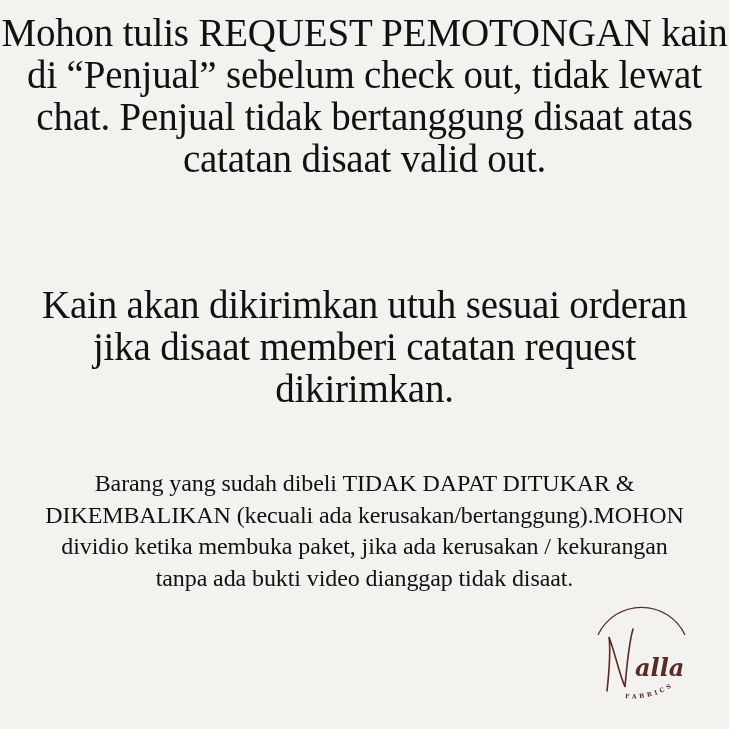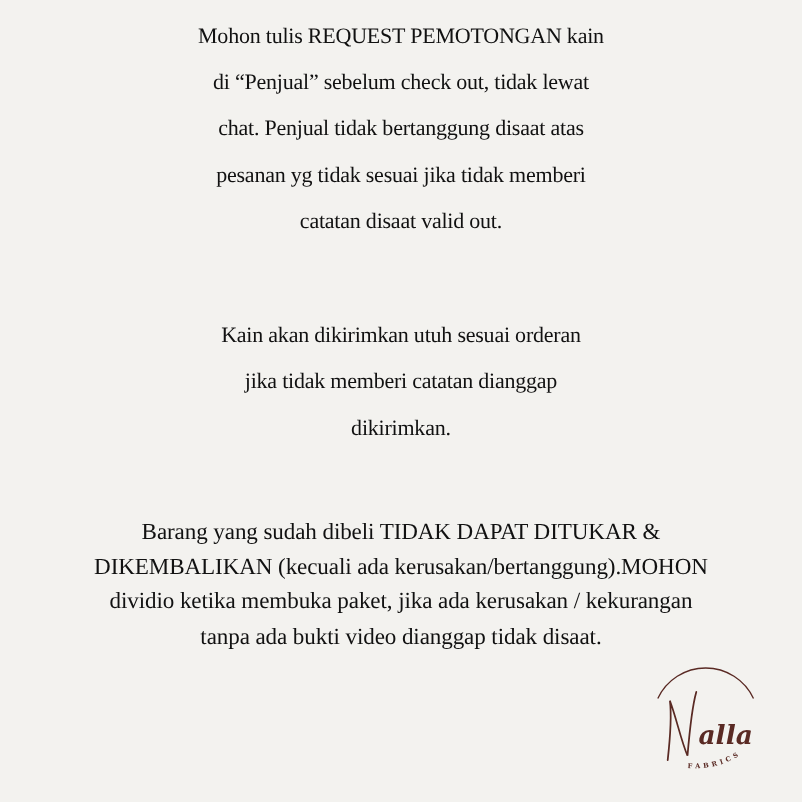--- a/index.html
+++ b/index.html
@@ -11,53 +11,52 @@
     font-family: "Liberation Serif", "DejaVu Serif", serif;
     color: #111;
   }
   .block {
     position: absolute;
     left: 0; width: 729px;
     text-align: center;
   }
   .line { display: block; white-space: nowrap; }
   .big .line {
-    font-size: 20px;
+    font-size: 39px;
     line-height: 42px;
     letter-spacing: -0.2px;
     text-align: center;
   }
   .p1 { top: 12px; }
   .p2 { top: 284px; }
   .small .line {
-    font-size: 21px;
+    font-size: 24px;
     line-height: 31.5px;
     letter-spacing: -0.1px;
   }
   .p3 { top: 468px; }
   .logo {
     position: absolute;
     left: 585px; top: 603px;
     width: 110px; height: 110px; font-weight: bold;
   }
 </style>
 </head>
 <body>
 
 <div class="block big p1">
   <span class="line">Mohon tulis REQUEST PEMOTONGAN kain</span>
   <span class="line">di “Penjual” sebelum check out, tidak lewat</span>
   <span class="line">chat. Penjual tidak bertanggung disaat atas</span>
-  <span class="line">pesanan yg tidak sesuai jika tidak memberi</span>
   <span class="line">catatan disaat valid out.</span>
 </div>
 
 <div class="block big p2">
   <span class="line">Kain akan dikirimkan utuh sesuai orderan</span>
-  <span class="line">jika tidak memberi catatan dianggap</span>
+  <span class="line">jika disaat memberi catatan request</span>
   <span class="line">dikirimkan.</span>
 </div>
 
 <div class="block small p3">
   <span class="line">Barang yang sudah dibeli TIDAK DAPAT DITUKAR &amp;</span>
   <span class="line">DIKEMBALIKAN (kecuali ada kerusakan/bertanggung).MOHON</span>
   <span class="line">dividio ketika membuka paket, jika ada kerusakan / kekurangan</span>
   <span class="line">tanpa ada bukti video dianggap tidak disaat.</span>
 </div>
 

